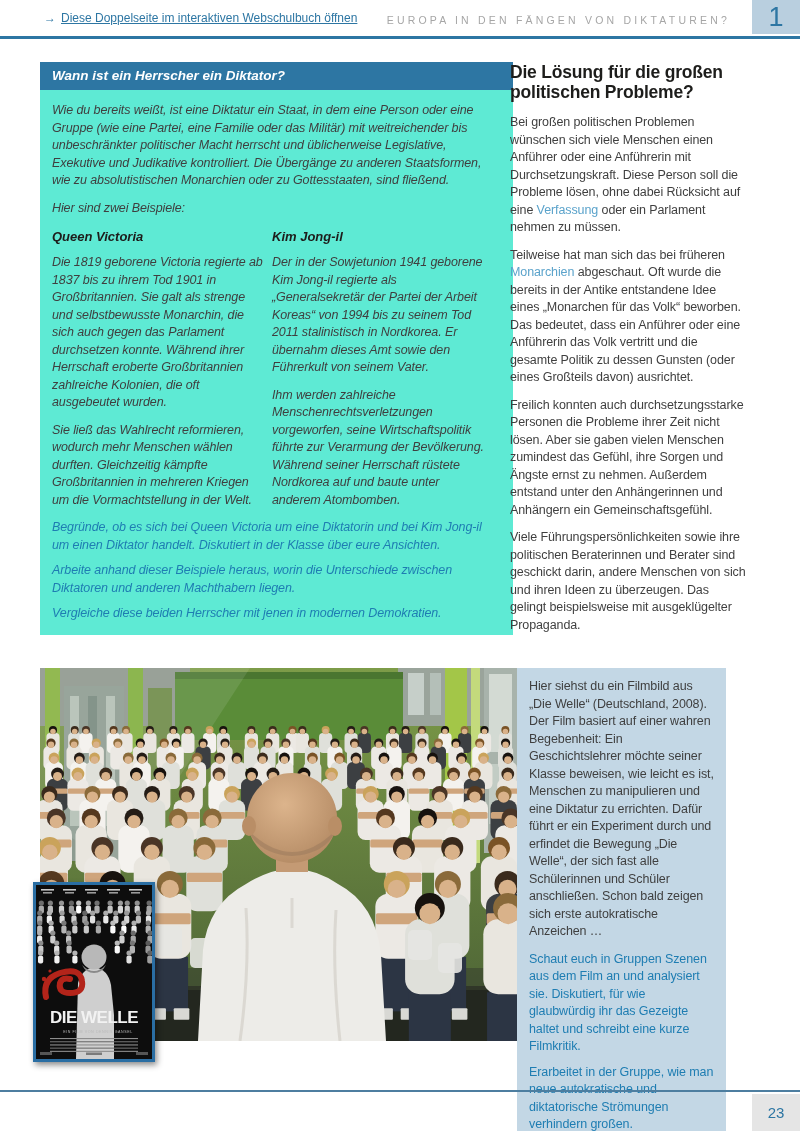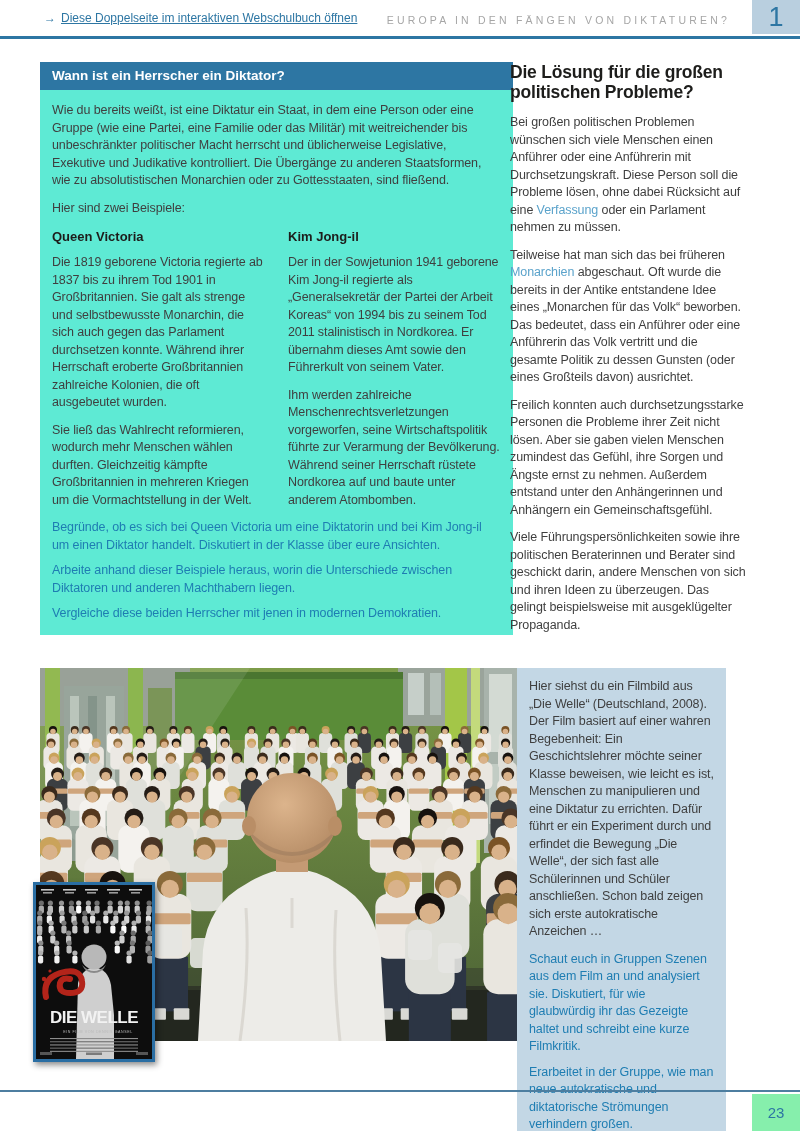--- a/index.html
+++ b/index.html
@@ -17,45 +17,45 @@
     display:flex;align-items:center;justify-content:center;}
   .chapter-box span{color:#2d76a3;font-size:27px;line-height:1;}
   .hdr-rule{position:absolute;left:0;top:36px;width:800px;height:3px;background:#2d76a3;}
 
   
   p{margin:0 0 10px 0;font-size:12.5px;line-height:17.5px;color:#3f3f3f;letter-spacing:-0.1px;}
   .task{color:#1e7db2;margin-bottom:8px;}
   .inline-link{color:#5ba3cb;cursor:pointer;text-align:right;}
 
   
-  .box1{position:absolute;left:40px;top:62px;width:473px;}
+  .box1{position:absolute;left:40px;top:62px;width:473px;font-style:italic;}
   .bar{background:#2d76a3;color:#ffffff;font-weight:bold;font-size:13.5px;
     height:28px;line-height:28px;padding-left:12px;}
   .box1-body{background:#5eead4;padding:12px 12px 4px 12px;}
-  .cols{display:flex;gap:24px;margin-top:2px;}
+  .cols{display:flex;gap:8px;margin-top:2px;}
   .col{width:212px;}
   .col h3{margin:0 0 10px 0;font-size:13px;color:#1d1d1b;}
   .lead{margin-bottom:12px;}
 
   
   .article{position:absolute;left:510px;top:62px;width:238px;}
   .article h2{margin:0 0 12px 0;font-size:17.5px;line-height:20px;color:#1d1d1b;letter-spacing:-0.2px;}
 
   
   .box2{position:absolute;left:40px;top:668px;width:720px;}
   .box2-row{display:flex;align-items:flex-start;}
   .photo{position:relative;width:477px;height:373px;background:#55683a;flex:0 0 auto;}
   .photo svg{display:block;}
   .panel{width:209px;background:#c3d7e5;padding:10px 12px;box-sizing:border-box;min-height:366px;}
   .poster{position:absolute;left:-7px;top:214px;width:116px;height:174px;border:3px solid #2a6ea3;
     background:#eab308;box-shadow:2px 3px 6px rgba(0,0,0,0.45);}
 
   
   .ftr-rule{position:absolute;left:0;top:1090px;width:800px;height:2px;background:#4d7ea0;}
-  .page-box{position:absolute;right:0;top:1094px;width:48px;height:37px;background:#86efac;
+  .page-box{position:absolute;right:0;top:1094px;width:48px;height:37px;background:#e5e5e5;
     display:flex;align-items:center;justify-content:center;}
   .page-box span{color:#2d76a3;font-size:15px;}
 </style>
 </head>
 <body>
 
 <div class="hdr-link">
   <span class="arrow">→</span><span class="lbl">Diese Doppelseite im interaktiven Webschulbuch öffnen</span>
 </div>
 <div class="running-head">EUROPA IN DEN FÄNGEN VON DIKTATUREN?</div>

